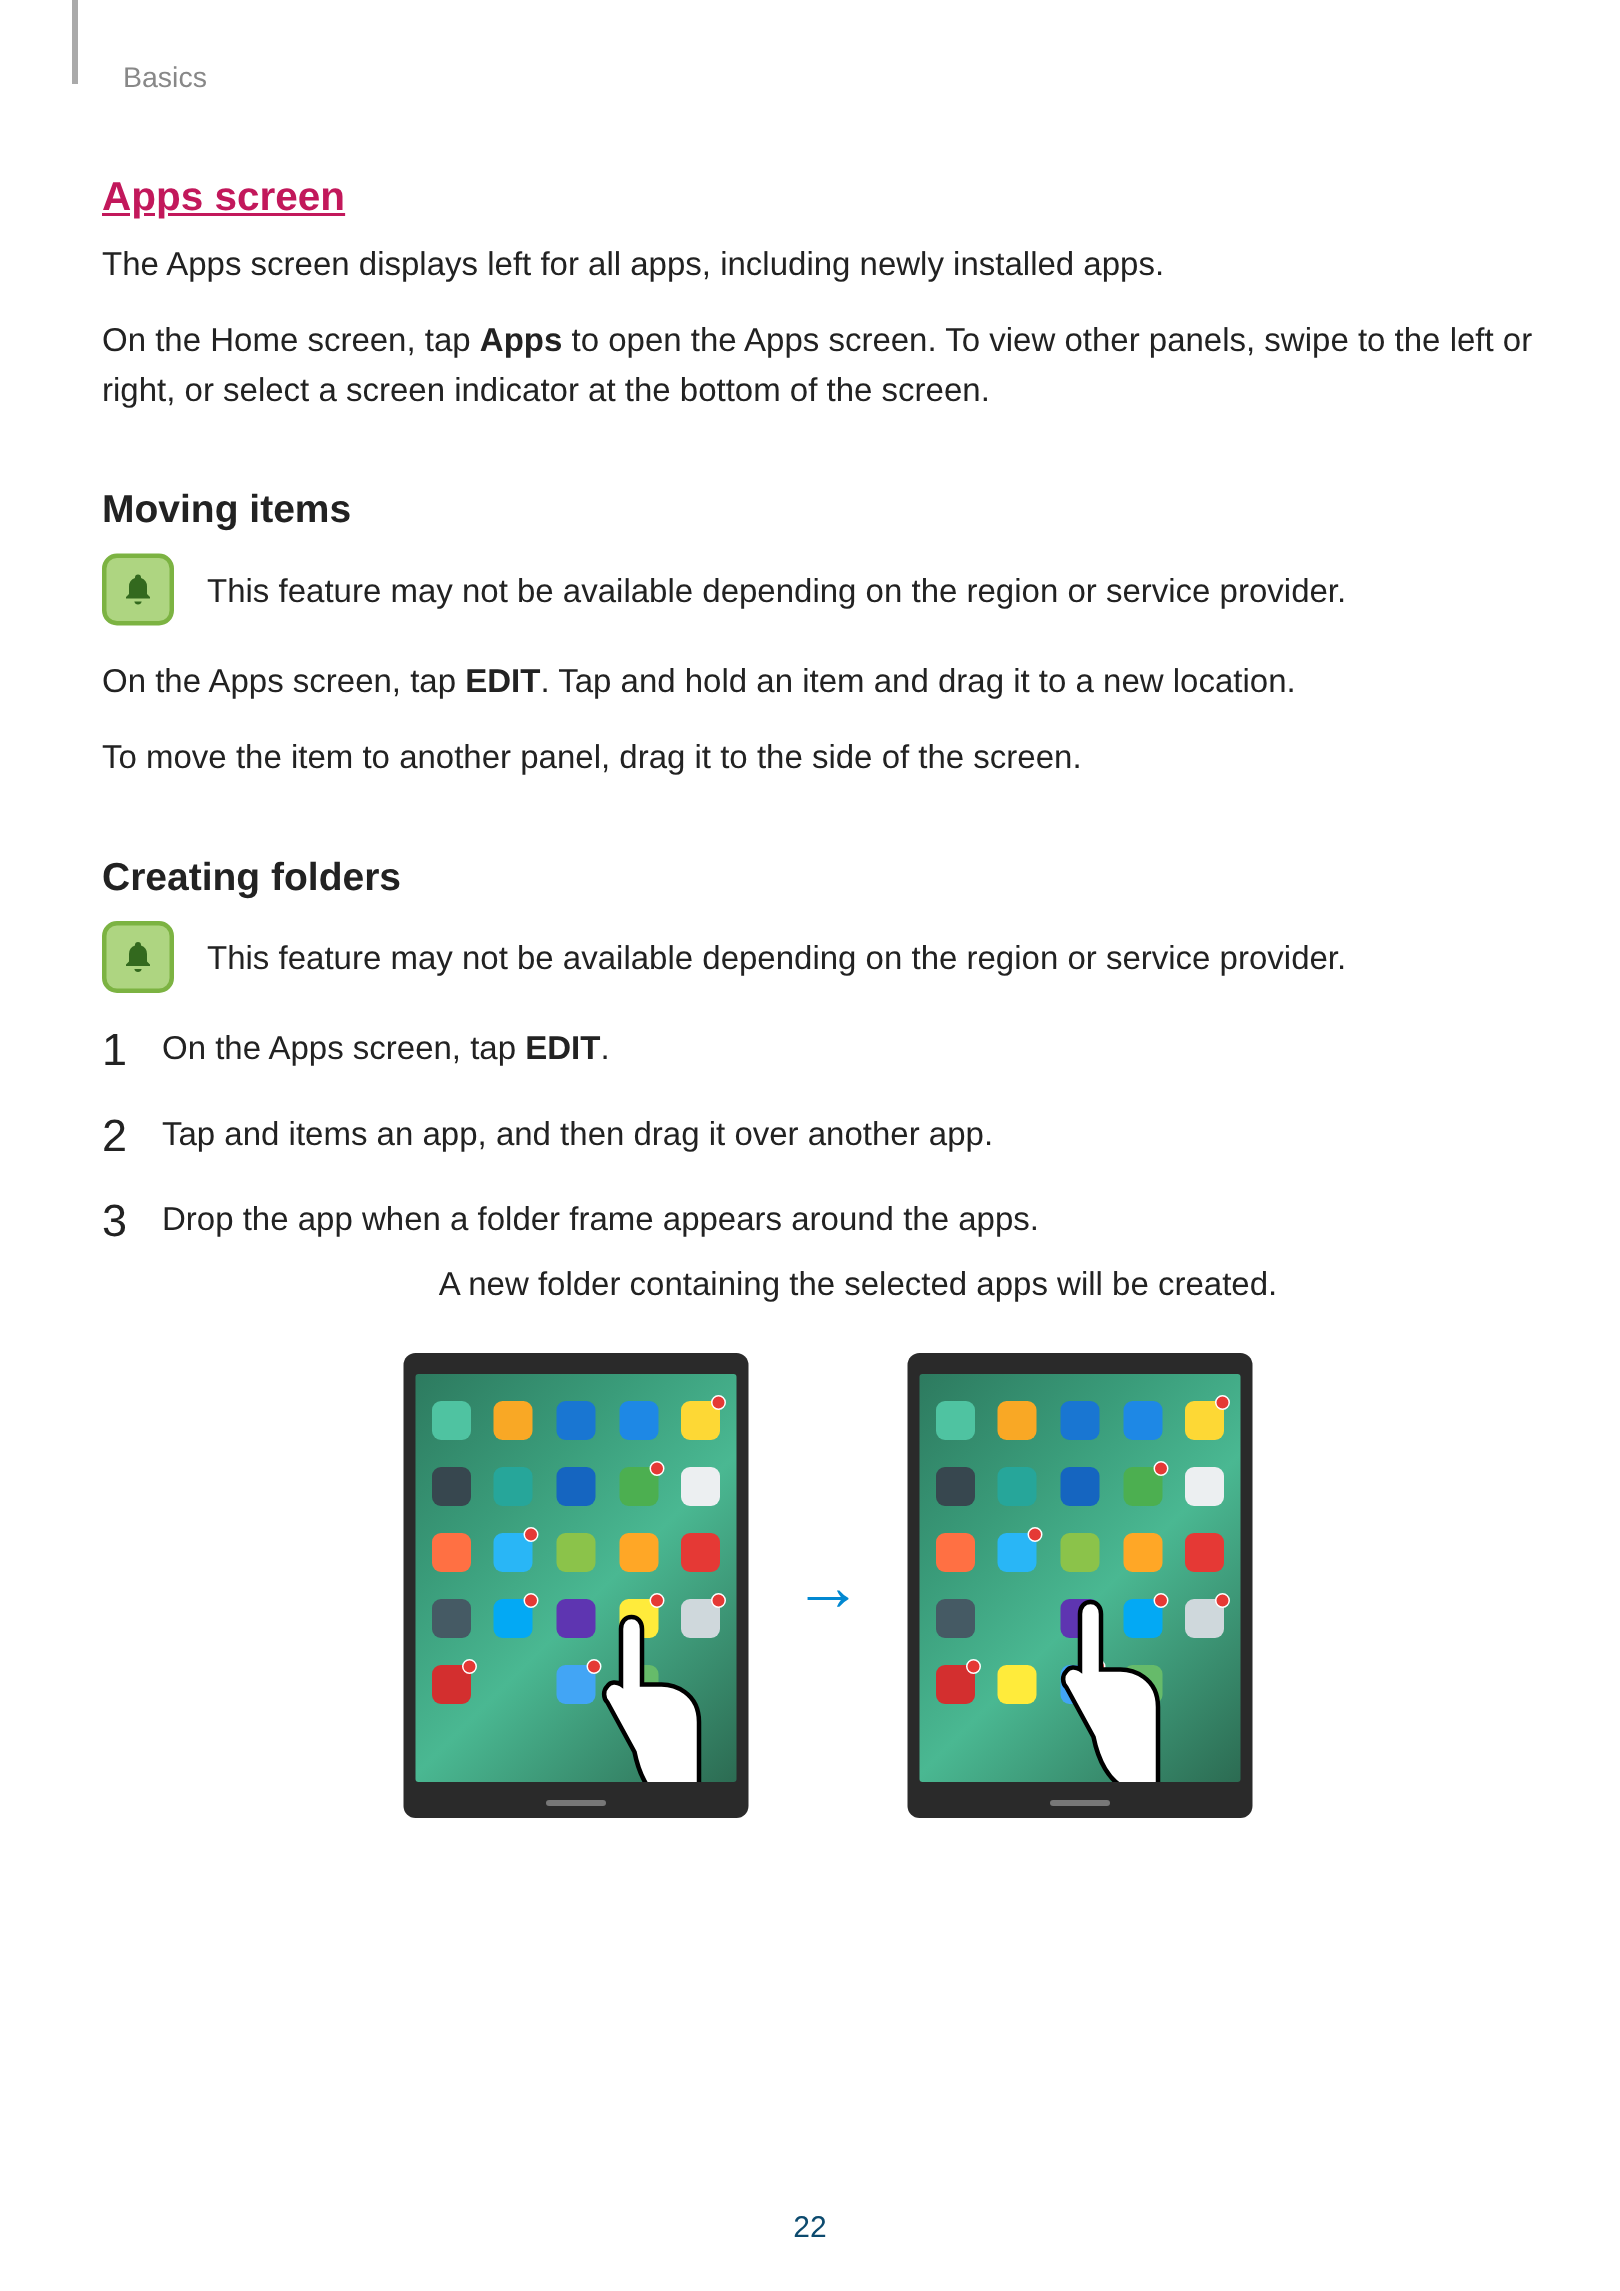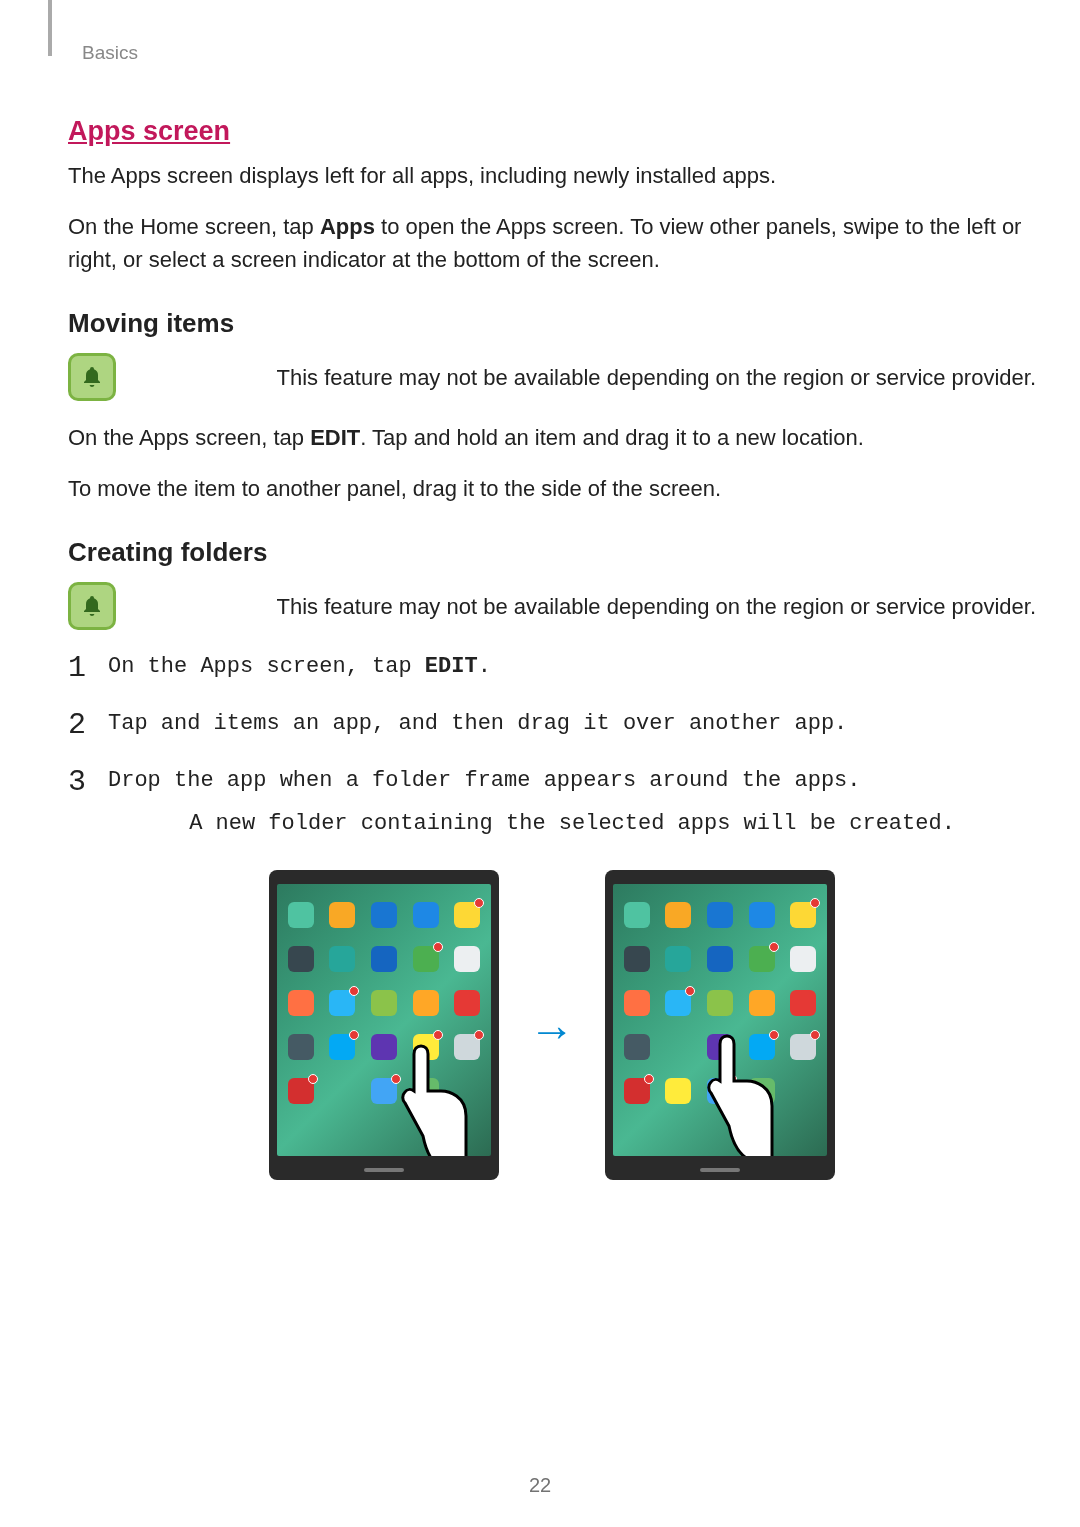--- a/index.html
+++ b/index.html
@@ -37,28 +37,27 @@
   }
   p.body {
     font-size: 22px;
     line-height: 1.5;
     margin: 6px 0 18px 0;
     color: #222;
   }
   h2.subhead {
     font-size: 26px;
     font-weight: 700;
-    margin: 32px 0 14px 0;
+    margin: 48px 0 14px 0;
     color: #222;
   }
   .note-row {
     display: flex;
     align-items: center;
     margin: 8px 0 20px 0;
-    justify-content: space-between;
   }
   .note-icon {
     width: 42px; height: 42px;
     border: 3px solid #7cb342;
     border-radius: 10px;
     background: #aed581;
     display: flex;
     align-items: center;
     justify-content: center;
     flex-shrink: 0;
@@ -68,21 +67,20 @@
   .note-text {
     font-size: 22px;
     line-height: 1.5;
   }
   .bold { font-weight: 700; }
   ol.steps {
     list-style: none;
     padding: 0;
     margin: 10px 0 30px 0;
     counter-reset: step;
-    font-family: Liberation Mono, monospace;
   }
   ol.steps > li {
     counter-increment: step;
     position: relative;
     padding-left: 40px;
     margin-bottom: 24px;
     font-size: 22px;
     line-height: 1.5;
   }
   ol.steps > li::before {
@@ -172,21 +170,21 @@
   .arrow {
     color:#0288d1;
     font-size:46px;
     font-weight:300;
   }
   .page-number {
     position:absolute;
     bottom:30px; left:0; right:0;
     text-align:center;
     font-size:20px;
-    color:#737373;
+    color:#0c4a6e;
   }
 </style>
 </head>
 <body>
 
 <div class="page">
   <div class="header-bar"></div>
   <div class="breadcrumb">Basics</div>
 
   <h1 class="title">Apps screen</h1>

